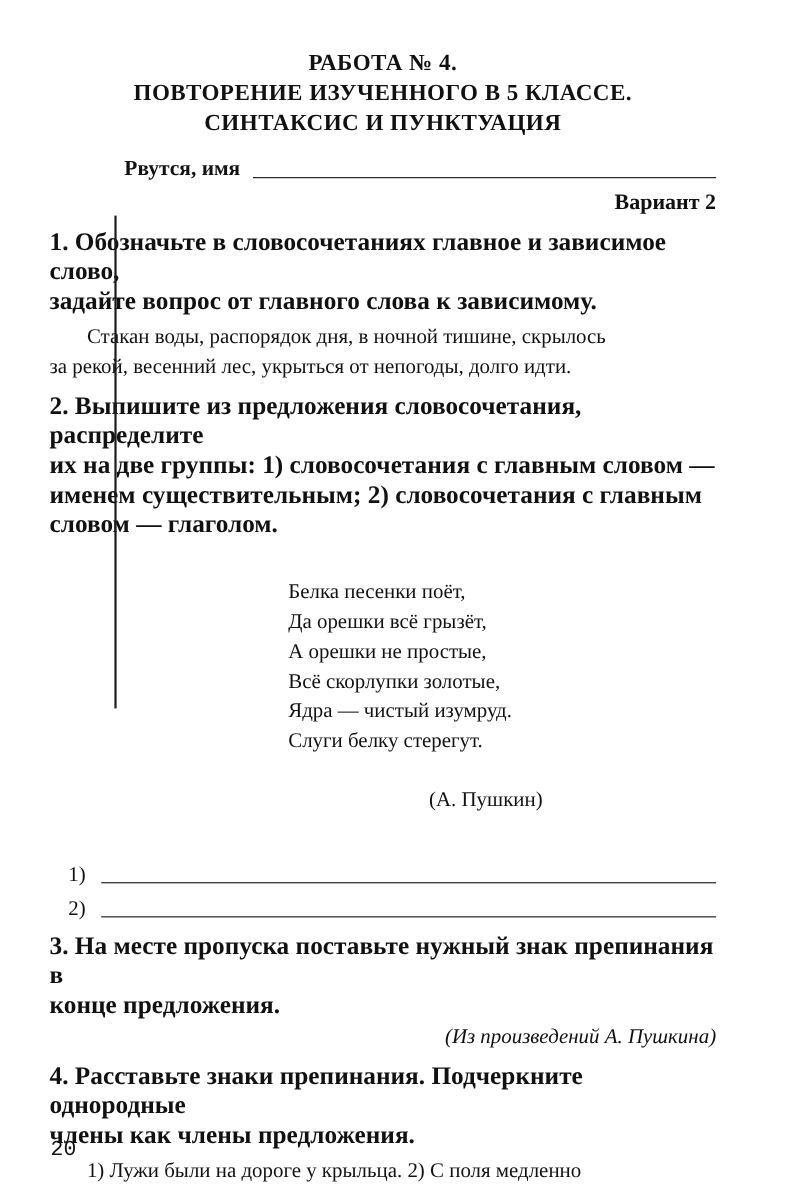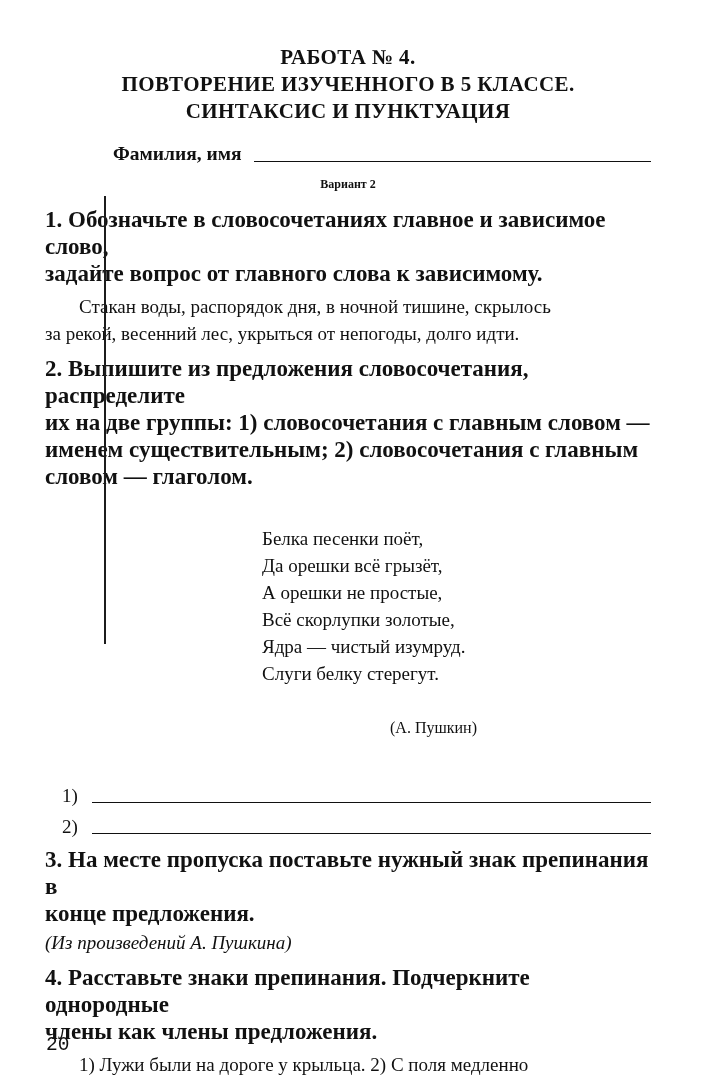--- a/index.html
+++ b/index.html
@@ -32,23 +32,23 @@
     font-size:19.5px;
   }
   .name-line {
     flex:1;
     border-bottom:1.6px solid #111;
     margin-left:12px;
     margin-bottom:3px;
     height:20px;
   }
   .variant {
-    text-align:center;
+    text-align:right;
     font-weight:bold;
-    font-size:12px;
+    font-size:20px;
     line-height:27px;
     margin-top:6px;
   }
   .prompt {
     font-weight:bold;
     font-size:23px;
     line-height:27px;
     white-space:pre-line;
     margin-top:8px;
   }
@@ -60,39 +60,40 @@
     margin-top:6px;
   }
   .poem {
     margin:8px 0 0 217px;
     font-size:19px;
     line-height:27px;
     white-space:pre-line;
   }
   .poem-author {
     margin-left:128px;
-    font-size:16px;
+    font-size:19px;
     line-height:27px;
   }
   .answers { margin-top:8px; }
   .answer-row {
     display:flex;
     align-items:flex-end;
     height:31px;
     margin-left:17px;
     font-size:19px;
   }
   .answer-line {
     flex:1;
     border-bottom:1.6px solid #111;
     margin-left:14px;
     margin-bottom:4px;
     height:20px;
   }
   .source {
+    text-align:right;
     font-style:italic;
     font-size:19px;
     line-height:27px;
     margin-top:2px;
   }
   .page-number {
     position:absolute;
     left:46px;
     bottom:24px;
     font-size:19.5px;
@@ -112,21 +113,21 @@
 
 <div class="page">
 
   <div class="scan-line"></div>
 
   <div class="title">РАБОТА № 4.
 ПОВТОРЕНИЕ ИЗУЧЕННОГО В 5 КЛАССЕ.
 СИНТАКСИС И ПУНКТУАЦИЯ</div>
 
   <div class="name-row">
-    <span>Фамилия, имя</span>
+    <span>Рвутся, имя</span>
     <span class="name-line"></span>
   </div>
 
   <div class="variant">Вариант 2</div>
 
   <div class="prompt">1. Обозначьте в словосочетаниях главное и зависимое слово,
 задайте вопрос от главного слова к зависимому.</div>
   <div class="body-text">Стакан воды, распорядок дня, в ночной тишине, скрылось
 за рекой, весенний лес, укрыться от непогоды, долго идти.</div>
 

